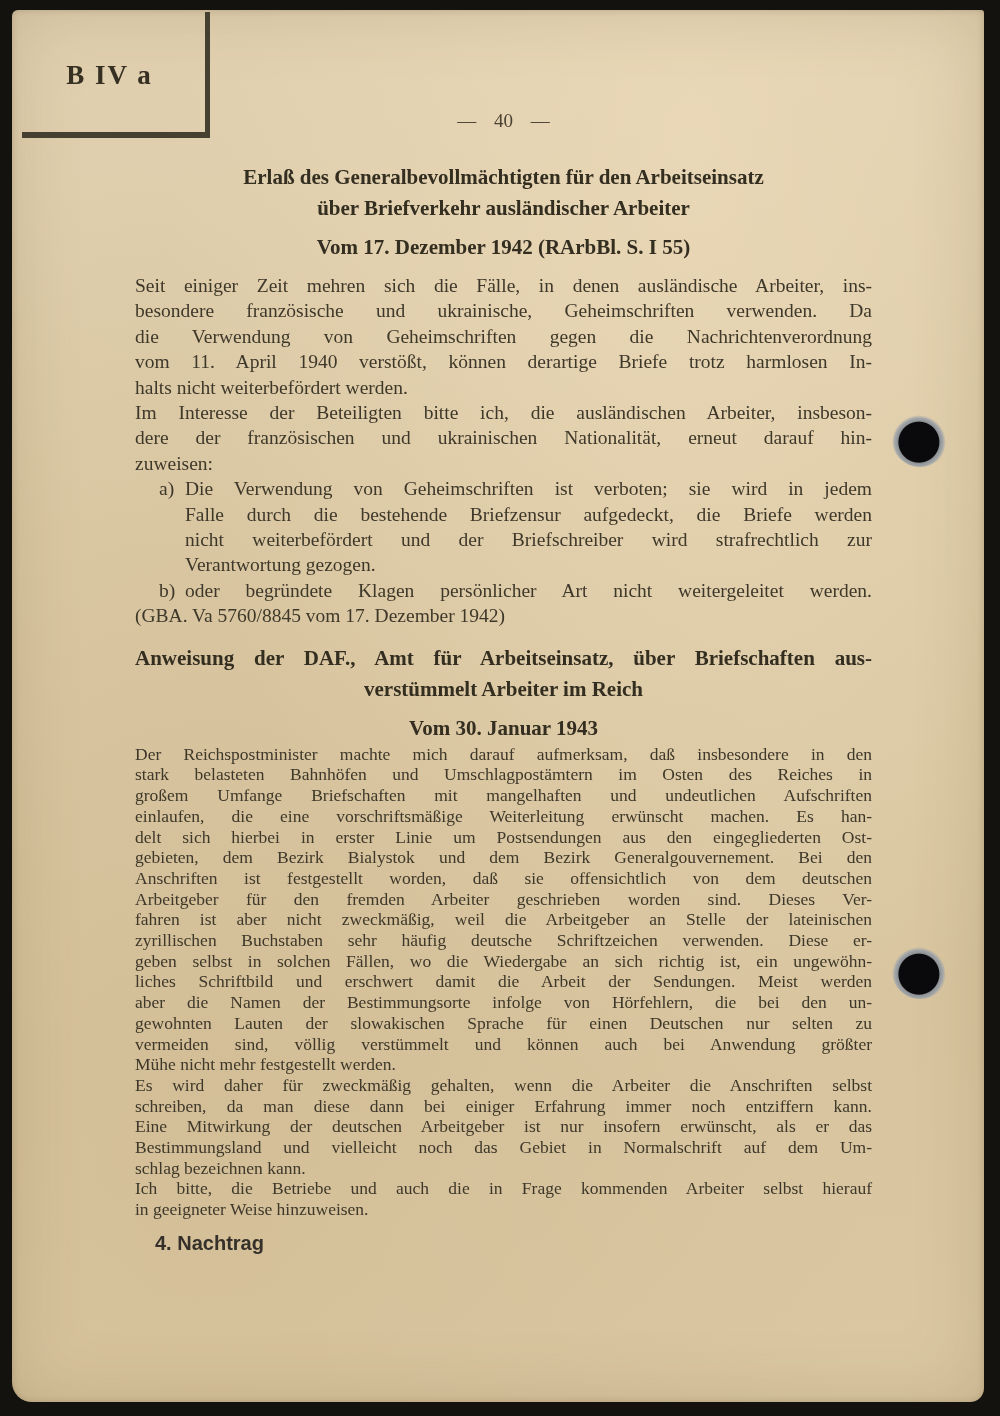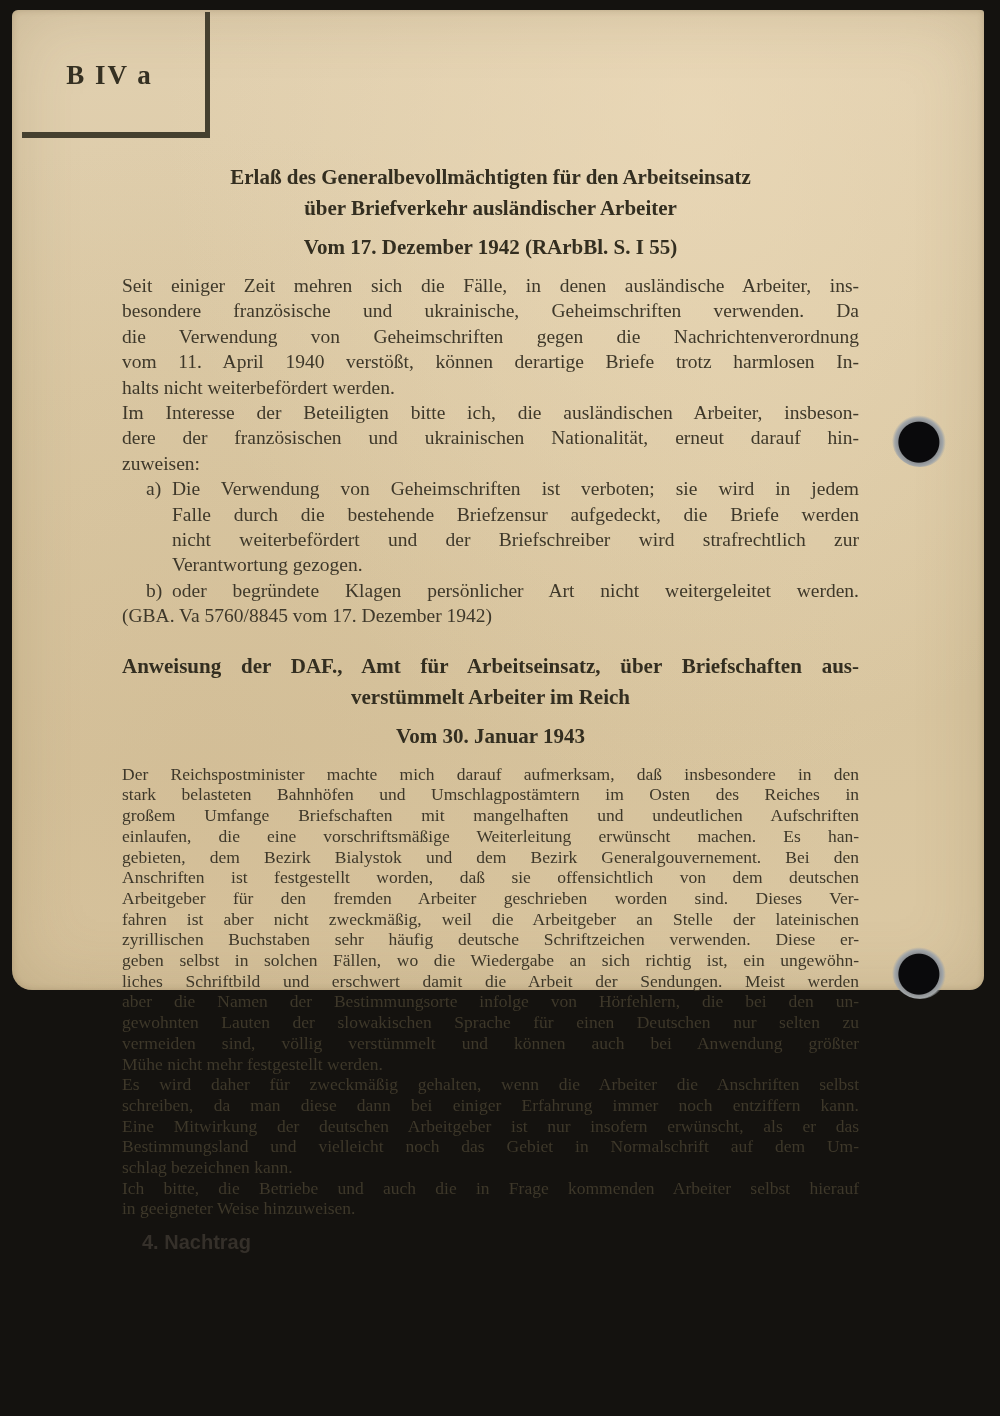--- a/index.html
+++ b/index.html
@@ -6,21 +6,21 @@
   body {
     width: 1000px; height: 1416px;
     background: #14120f;
     position: relative;
     overflow: hidden;
     font-family: "Liberation Serif", "DejaVu Serif", serif;
   }
   .paper {
     position: absolute;
     left: 12px; top: 10px;
-    width: 972px; height: 980px;
+    width: 972px; height: 1392px;
     background:
       radial-gradient(ellipse at 70% 10%, rgba(240,222,190,0.55), rgba(240,222,190,0) 55%),
       radial-gradient(ellipse at 20% 80%, rgba(200,176,135,0.35), rgba(200,176,135,0) 60%),
       linear-gradient(176deg, #e1d0b0 0%, #dccaa6 35%, #d8c59f 72%, #dbc8a3 100%);
     border-radius: 6px 3px 14px 20px;
     box-shadow: inset 0 0 70px rgba(110,88,50,0.20), inset 0 0 6px rgba(90,70,40,0.25);
   }
   
   .corner-tag {
     position: absolute;
@@ -43,21 +43,21 @@
     position: absolute;
     left: 123px; top: 100px;
     width: 737px;
     text-align: center;
     font-size: 19px;
     word-spacing: 13px;
     color: #4a4334;
   }
   .content {
     position: absolute;
-    left: 110px; top: 152px;
+    left: 123px; top: 152px;
     width: 737px;
     color: #3e382a;
   }
   .line {
     text-align: justify;
     text-align-last: justify;
   }
   .line.line-last { text-align-last: left; }
   .justify-all .line.line-last { text-align-last: justify; }
   .title {
@@ -87,24 +87,24 @@
   .marker {
     position: absolute;
     left: 24px; top: 0;
     line-height: 25.4px;
     font-size: 19.5px;
   }
   .ref-line {
     font-size: 19.5px;
     line-height: 25.4px;
   }
-  .mt-h2 { margin-top: 22px; }
+  .mt-h2 { margin-top: 14px; }
   .para.b2 { font-size: 17.5px; }
   .para.b2 .line { line-height: 20.7px; }
-  .mt-para3 { margin-top: 12px; }
+  .mt-para3 { }
   .addendum {
     margin-top: 12px;
     font-family: "Liberation Sans", sans-serif;
     font-weight: bold;
     font-size: 20px;
     color: #35302a;
     margin-left: 20px;
   }
   .punch-hole {
     position: absolute;
@@ -120,20 +120,21 @@
 </style>
 </head>
 <body>
 
 <div class="paper">
 
   <div class="corner-tag">
     <div class="tag-text">B IV a</div>
   </div>
 
+  <div class="page-number">— 40 —</div>
 
   <div class="content">
 
     <div class="title">
         <div class="line">Erlaß des Generalbevollmächtigten für den Arbeitseinsatz</div>
         <div class="line line-last">über Briefverkehr ausländischer Arbeiter</div>
       </div>
     <div class="date-line">Vom 17. Dezember 1942 (RArbBl. S. I 55)</div>
 
     <div class="para b1 mt-para1">
@@ -172,20 +173,21 @@
         <div class="line">Anweisung der DAF., Amt für Arbeitseinsatz, über Briefschaften aus-</div>
         <div class="line line-last">verstümmelt Arbeiter im Reich</div>
       </div>
     <div class="date-line">Vom 30. Januar 1943</div>
 
     <div class="para b2 mt-para3">
         <div class="line">Der Reichspostminister machte mich darauf aufmerksam, daß insbesondere in den</div>
         <div class="line">stark belasteten Bahnhöfen und Umschlagpostämtern im Osten des Reiches in</div>
         <div class="line">großem Umfange Briefschaften mit mangelhaften und undeutlichen Aufschriften</div>
         <div class="line">einlaufen, die eine vorschriftsmäßige Weiterleitung erwünscht machen. Es han-</div>
+        <div class="line">delt sich hierbei in erster Linie um Postsendungen aus den eingegliederten Ost-</div>
         <div class="line">gebieten, dem Bezirk Bialystok und dem Bezirk Generalgouvernement. Bei den</div>
         <div class="line">Anschriften ist festgestellt worden, daß sie offensichtlich von dem deutschen</div>
         <div class="line">Arbeitgeber für den fremden Arbeiter geschrieben worden sind. Dieses Ver-</div>
         <div class="line">fahren ist aber nicht zweckmäßig, weil die Arbeitgeber an Stelle der lateinischen</div>
         <div class="line">zyrillischen Buchstaben sehr häufig deutsche Schriftzeichen verwenden. Diese er-</div>
         <div class="line">geben selbst in solchen Fällen, wo die Wiedergabe an sich richtig ist, ein ungewöhn-</div>
         <div class="line">liches Schriftbild und erschwert damit die Arbeit der Sendungen. Meist werden</div>
         <div class="line">aber die Namen der Bestimmungsorte infolge von Hörfehlern, die bei den un-</div>
         <div class="line">gewohnten Lauten der slowakischen Sprache für einen Deutschen nur selten zu</div>
         <div class="line">vermeiden sind, völlig verstümmelt und können auch bei Anwendung größter</div>

